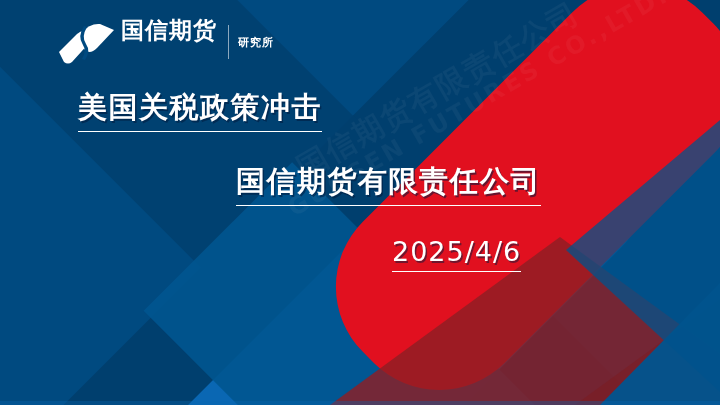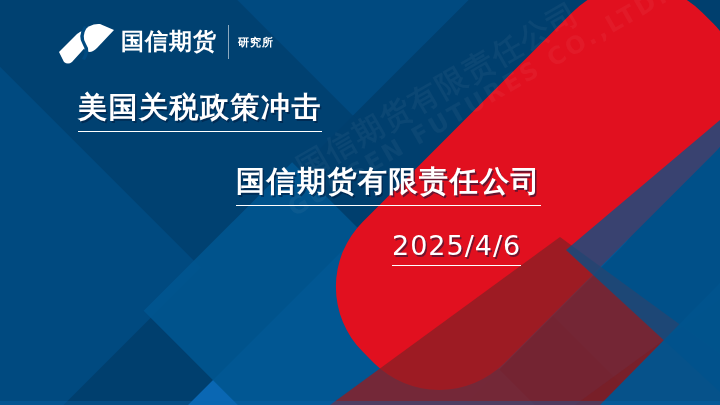--- a/index.html
+++ b/index.html
@@ -57,21 +57,21 @@
     height: 50px;
   }
   .logo-mark {
     width: 60px;
     height: 46px;
     flex: 0 0 auto;
     margin-right: 4px;
   }
   .logo-words {
     display: flex;
-    flex-direction: column;
+    flex-direction: row;
     justify-content: center;
     height: 46px;
   }
   .logo-cn {
     color: #ffffff;
     font-size: 23px;
     font-weight: bold;
     line-height: 1.02;
     letter-spacing: 1px;
     white-space: nowrap;
@@ -119,21 +119,21 @@
   }
   .title-line .u {
     border-bottom: 1.6px solid #ffffff;
     padding-bottom: 4px;
     display: inline-block;
   }
   .t1 { margin-left: 78px; }
   .t2 { margin-left: 236px; margin-top: 30px; }
   .date-line {
     margin-left: 392px;
-    margin-top: 24px;
+    margin-top: 30px;
     color: #ffffff;
     font-size: 27px;
     font-weight: normal;
     letter-spacing: 1px;
     text-shadow: 1.5px 1.5px 0 rgba(0,25,60,0.5);
     white-space: nowrap;
   }
   .date-line .u {
     border-bottom: 1.6px solid #ffffff;
     padding-bottom: 4px;

